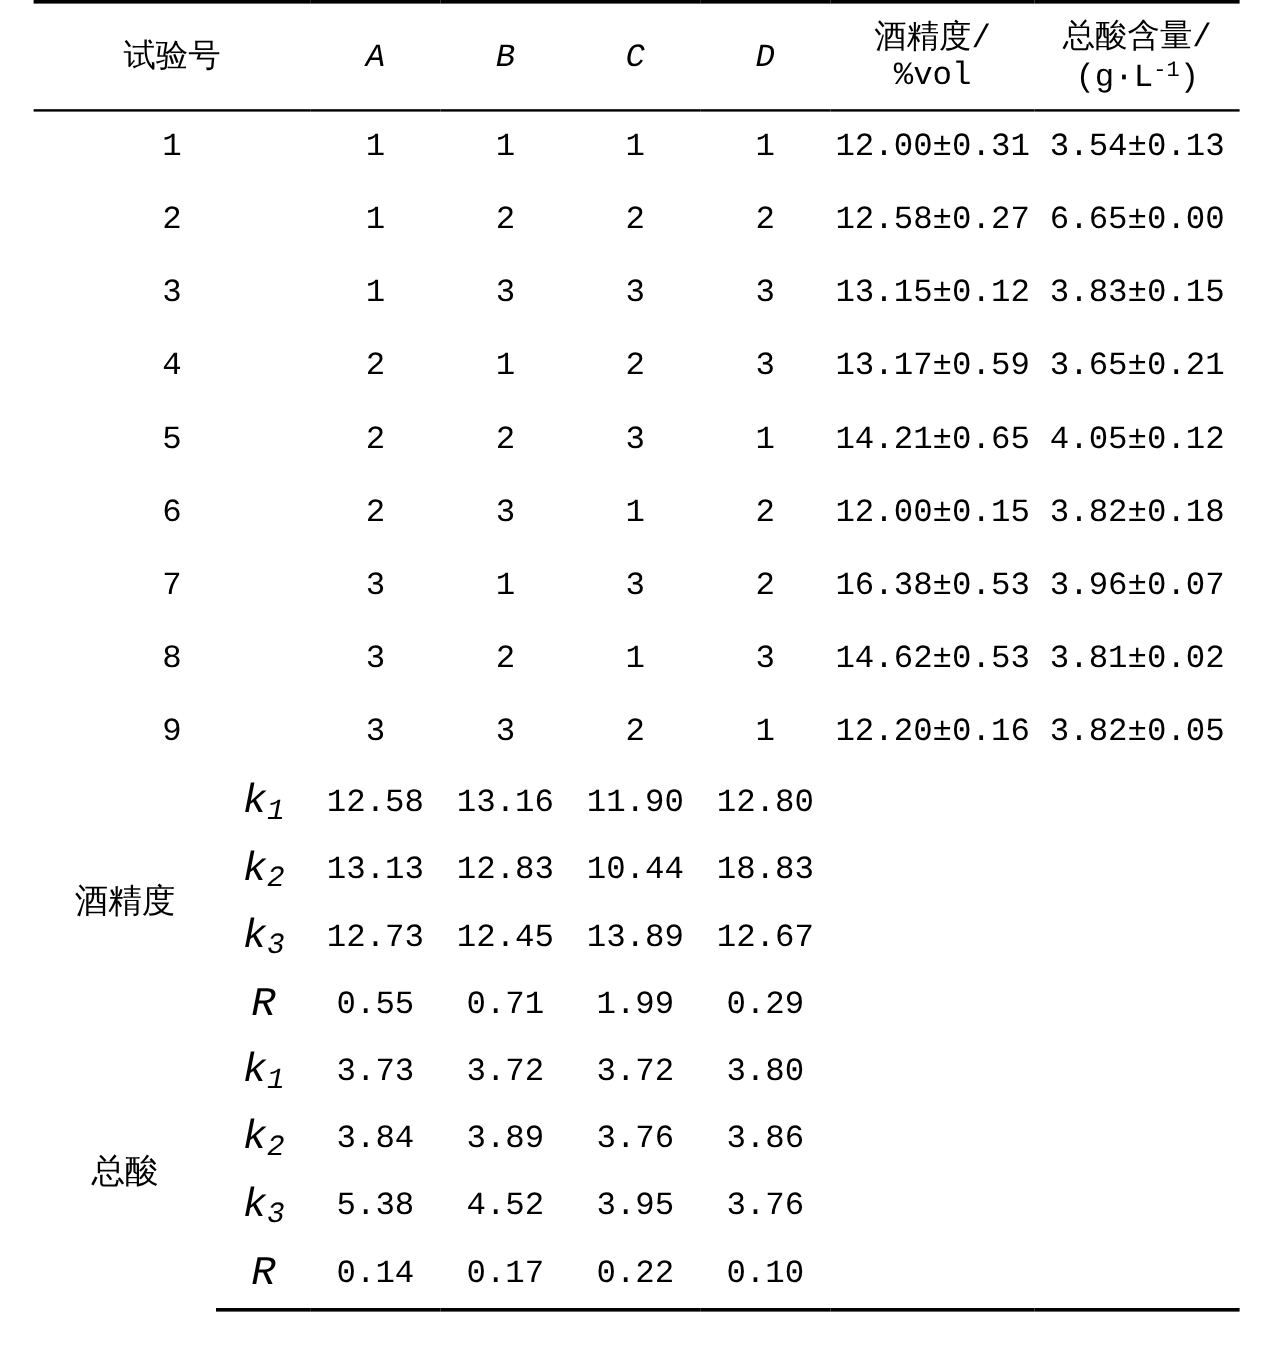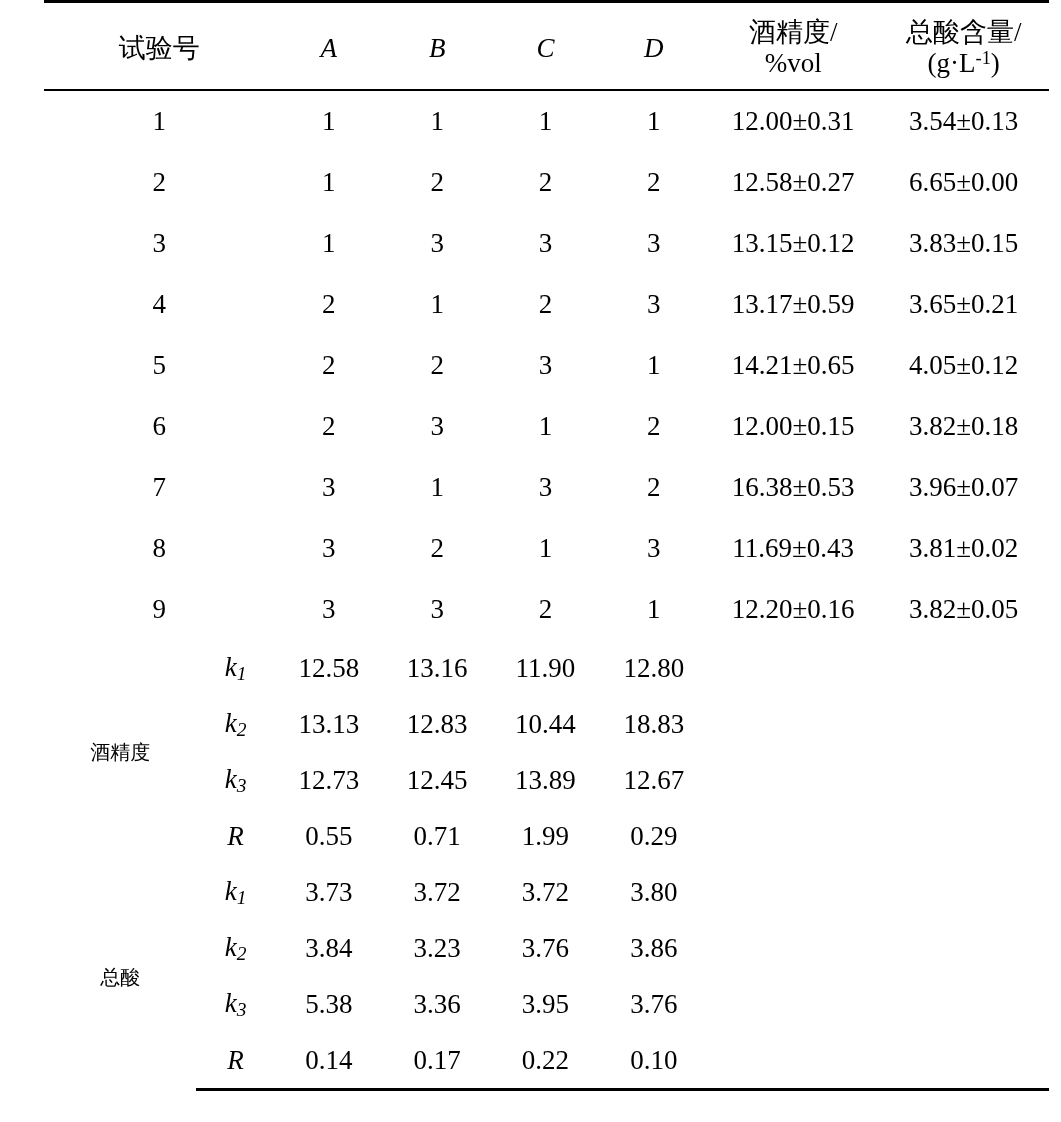--- a/index.html
+++ b/index.html
@@ -9,21 +9,22 @@
   }
   body {
     width: 1061px;
     height: 1122px;
     font-family: "Liberation Serif", "DejaVu Serif", serif;
     color: #000000;
   }
   .table-wrap {
     width: 1002px;
     box-sizing: border-box;
-    padding: 0 44px;
+    padding: 0 28px;
+    font-family: Liberation Mono, monospace;
   }
   table.ortho {
     border-collapse: collapse;
     width: 1005px;
     table-layout: fixed;
     font-size: 27px;
   }
   table.ortho td, table.ortho th {
     text-align: center;
     vertical-align: middle;
@@ -63,25 +64,25 @@
     font-size: 0.68em;
     vertical-align: 0.45em;
   }
   tbody td {
     height: 56px;
   }
   tbody tr.exp td {
     height: 61px;
   }
   .group-label {
-    font-size: 20px;
+    font-size: 28px;
   }
   .kcell {
     font-style: italic;
-    font-size: 27px;
+    font-size: 34px;
   }
   .blank {
     
   }
 </style>
 </head>
 <body>
 
 <div class="table-wrap">
   <table class="ortho">
@@ -175,21 +176,21 @@
           <td>2</td>
           <td>16.38±0.53</td>
           <td>3.96±0.07</td>
         </tr>
         <tr class="exp">
           <td colspan="2">8</td>
           <td>3</td>
           <td>2</td>
           <td>1</td>
           <td>3</td>
-          <td>11.69±0.43</td>
+          <td>14.62±0.53</td>
           <td>3.81±0.02</td>
         </tr>
         <tr class="exp">
           <td colspan="2">9</td>
           <td>3</td>
           <td>3</td>
           <td>2</td>
           <td>1</td>
           <td>12.20±0.16</td>
           <td>3.82±0.05</td>
@@ -237,30 +238,30 @@
           <td>3.73</td>
           <td>3.72</td>
           <td>3.72</td>
           <td>3.80</td>
           <td class="blank"></td>
           <td class="blank"></td>
         </tr>
         <tr>
           <td class="kcell"><span>k</span><span class="sub">2</span></td>
           <td>3.84</td>
-          <td>3.23</td>
+          <td>3.89</td>
           <td>3.76</td>
           <td>3.86</td>
           <td class="blank"></td>
           <td class="blank"></td>
         </tr>
         <tr>
           <td class="kcell"><span>k</span><span class="sub">3</span></td>
           <td>5.38</td>
-          <td>3.36</td>
+          <td>4.52</td>
           <td>3.95</td>
           <td>3.76</td>
           <td class="blank"></td>
           <td class="blank"></td>
         </tr>
         <tr class="last-row">
           <td class="kcell"><span>R</span></td>
           <td>0.14</td>
           <td>0.17</td>
           <td>0.22</td>

